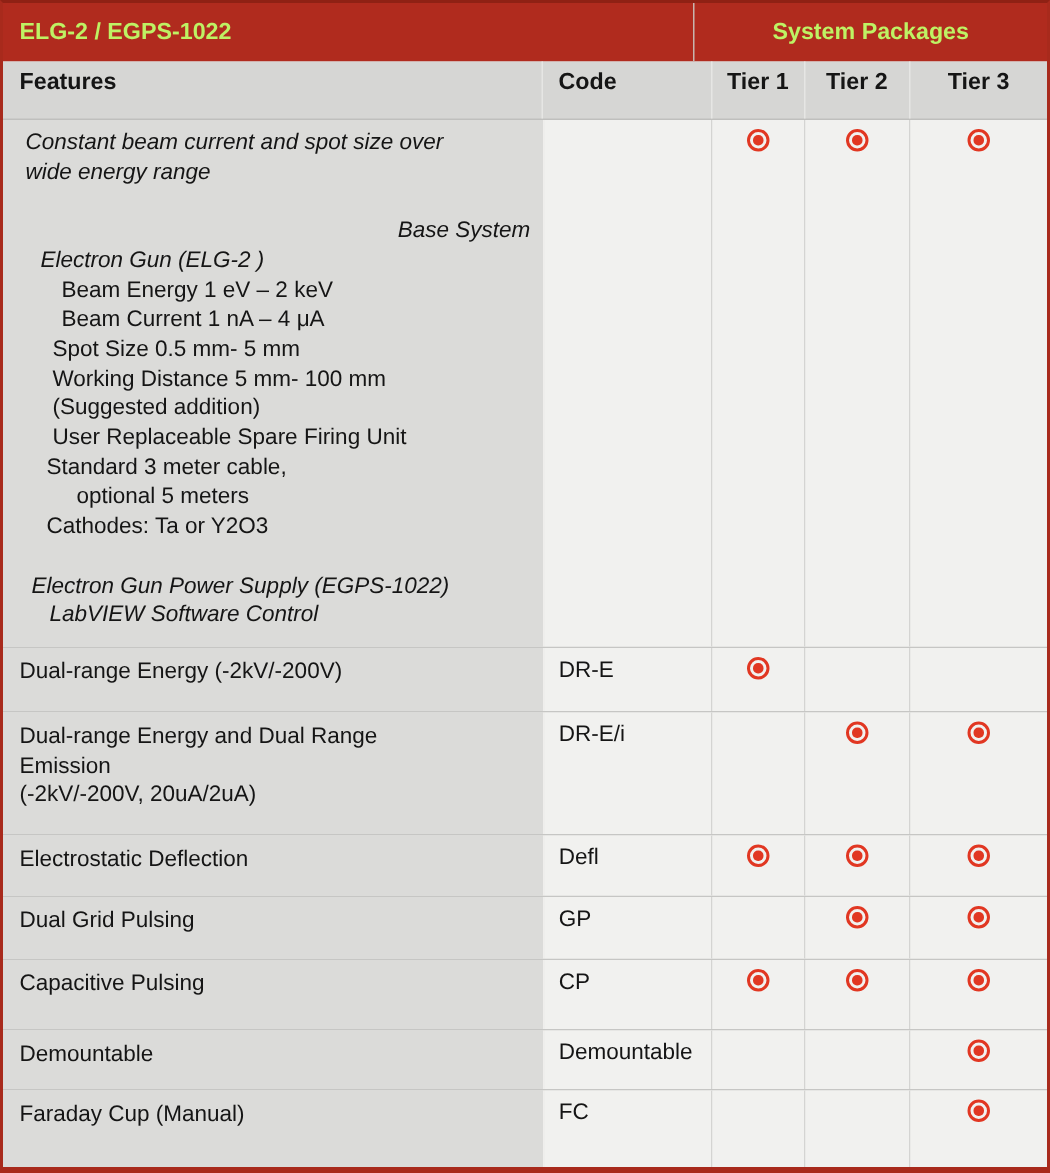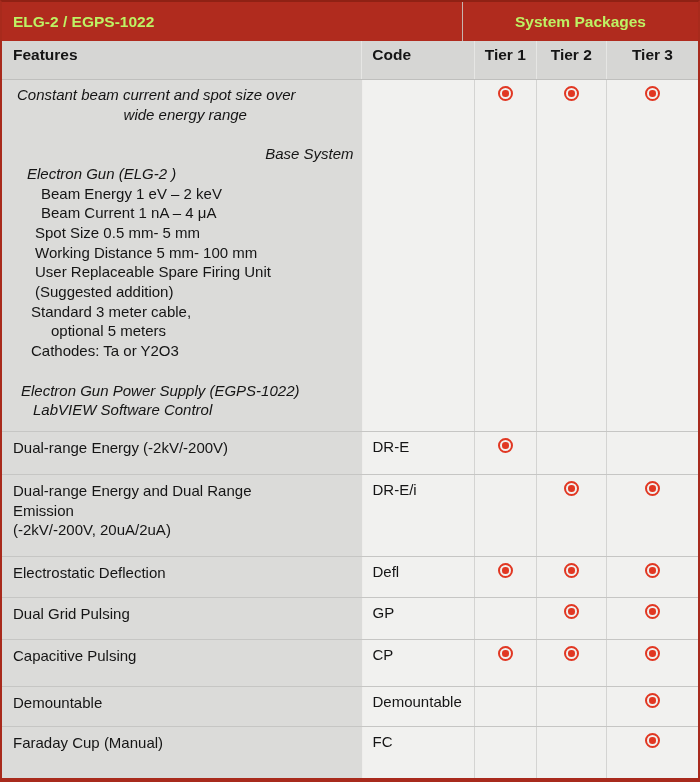--- a/index.html
+++ b/index.html
@@ -58,30 +58,30 @@
     <div class="cell w-f">Features</div>
     <div class="cell w-c">Code</div>
     <div class="cell w-t1 tier">Tier 1</div>
     <div class="cell w-t2 tier">Tier 2</div>
     <div class="cell w-t3 tier last">Tier 3</div>
   </div>
 
   <div class="row brow base" style="height:352px">
     <div class="cell w-f fcell">
         <div class="bline it" style="padding-left: 4px;">Constant beam current and spot size over</div>
-        <div class="bline it" style="padding-left: 4px; text-align: center;">wide energy range</div>
+        <div class="bline it" style="padding-left: 4px;">wide energy range</div>
         <div class="bline" style="padding-left: 0px;">&nbsp;</div>
         <div class="bline it" style="padding-left: 4px; text-align: right;">Base System</div>
         <div class="bline it" style="padding-left: 14px;">Electron Gun (ELG-2 )</div>
         <div class="bline" style="padding-left: 28px;">Beam Energy 1 eV – 2 keV</div>
         <div class="bline" style="padding-left: 28px;">Beam Current 1 nA – 4 μA</div>
         <div class="bline" style="padding-left: 22px;">Spot Size 0.5 mm- 5 mm</div>
         <div class="bline" style="padding-left: 22px;">Working Distance 5 mm- 100 mm</div>
+        <div class="bline" style="padding-left: 22px;">(Suggested addition)</div>
         <div class="bline" style="padding-left: 22px;">User Replaceable Spare Firing Unit</div>
-        <div class="bline" style="padding-left: 22px;">(Suggested addition)</div>
         <div class="bline" style="padding-left: 18px;">Standard 3 meter cable,</div>
         <div class="bline" style="padding-left: 38px;">optional 5 meters</div>
         <div class="bline" style="padding-left: 18px;">Cathodes: Ta or Y2O3</div>
         <div class="bline" style="padding-left: 0px;">&nbsp;</div>
         <div class="bline it" style="padding-left: 8px;">Electron Gun Power Supply (EGPS-1022)</div>
         <div class="bline" style="padding-left: 20px; font-style: italic;">LabVIEW Software Control</div>
       </div>
     <div class="cell w-c ccell"></div>
     <div class="cell w-t1 tcell">
         <span class="dot"></span>

